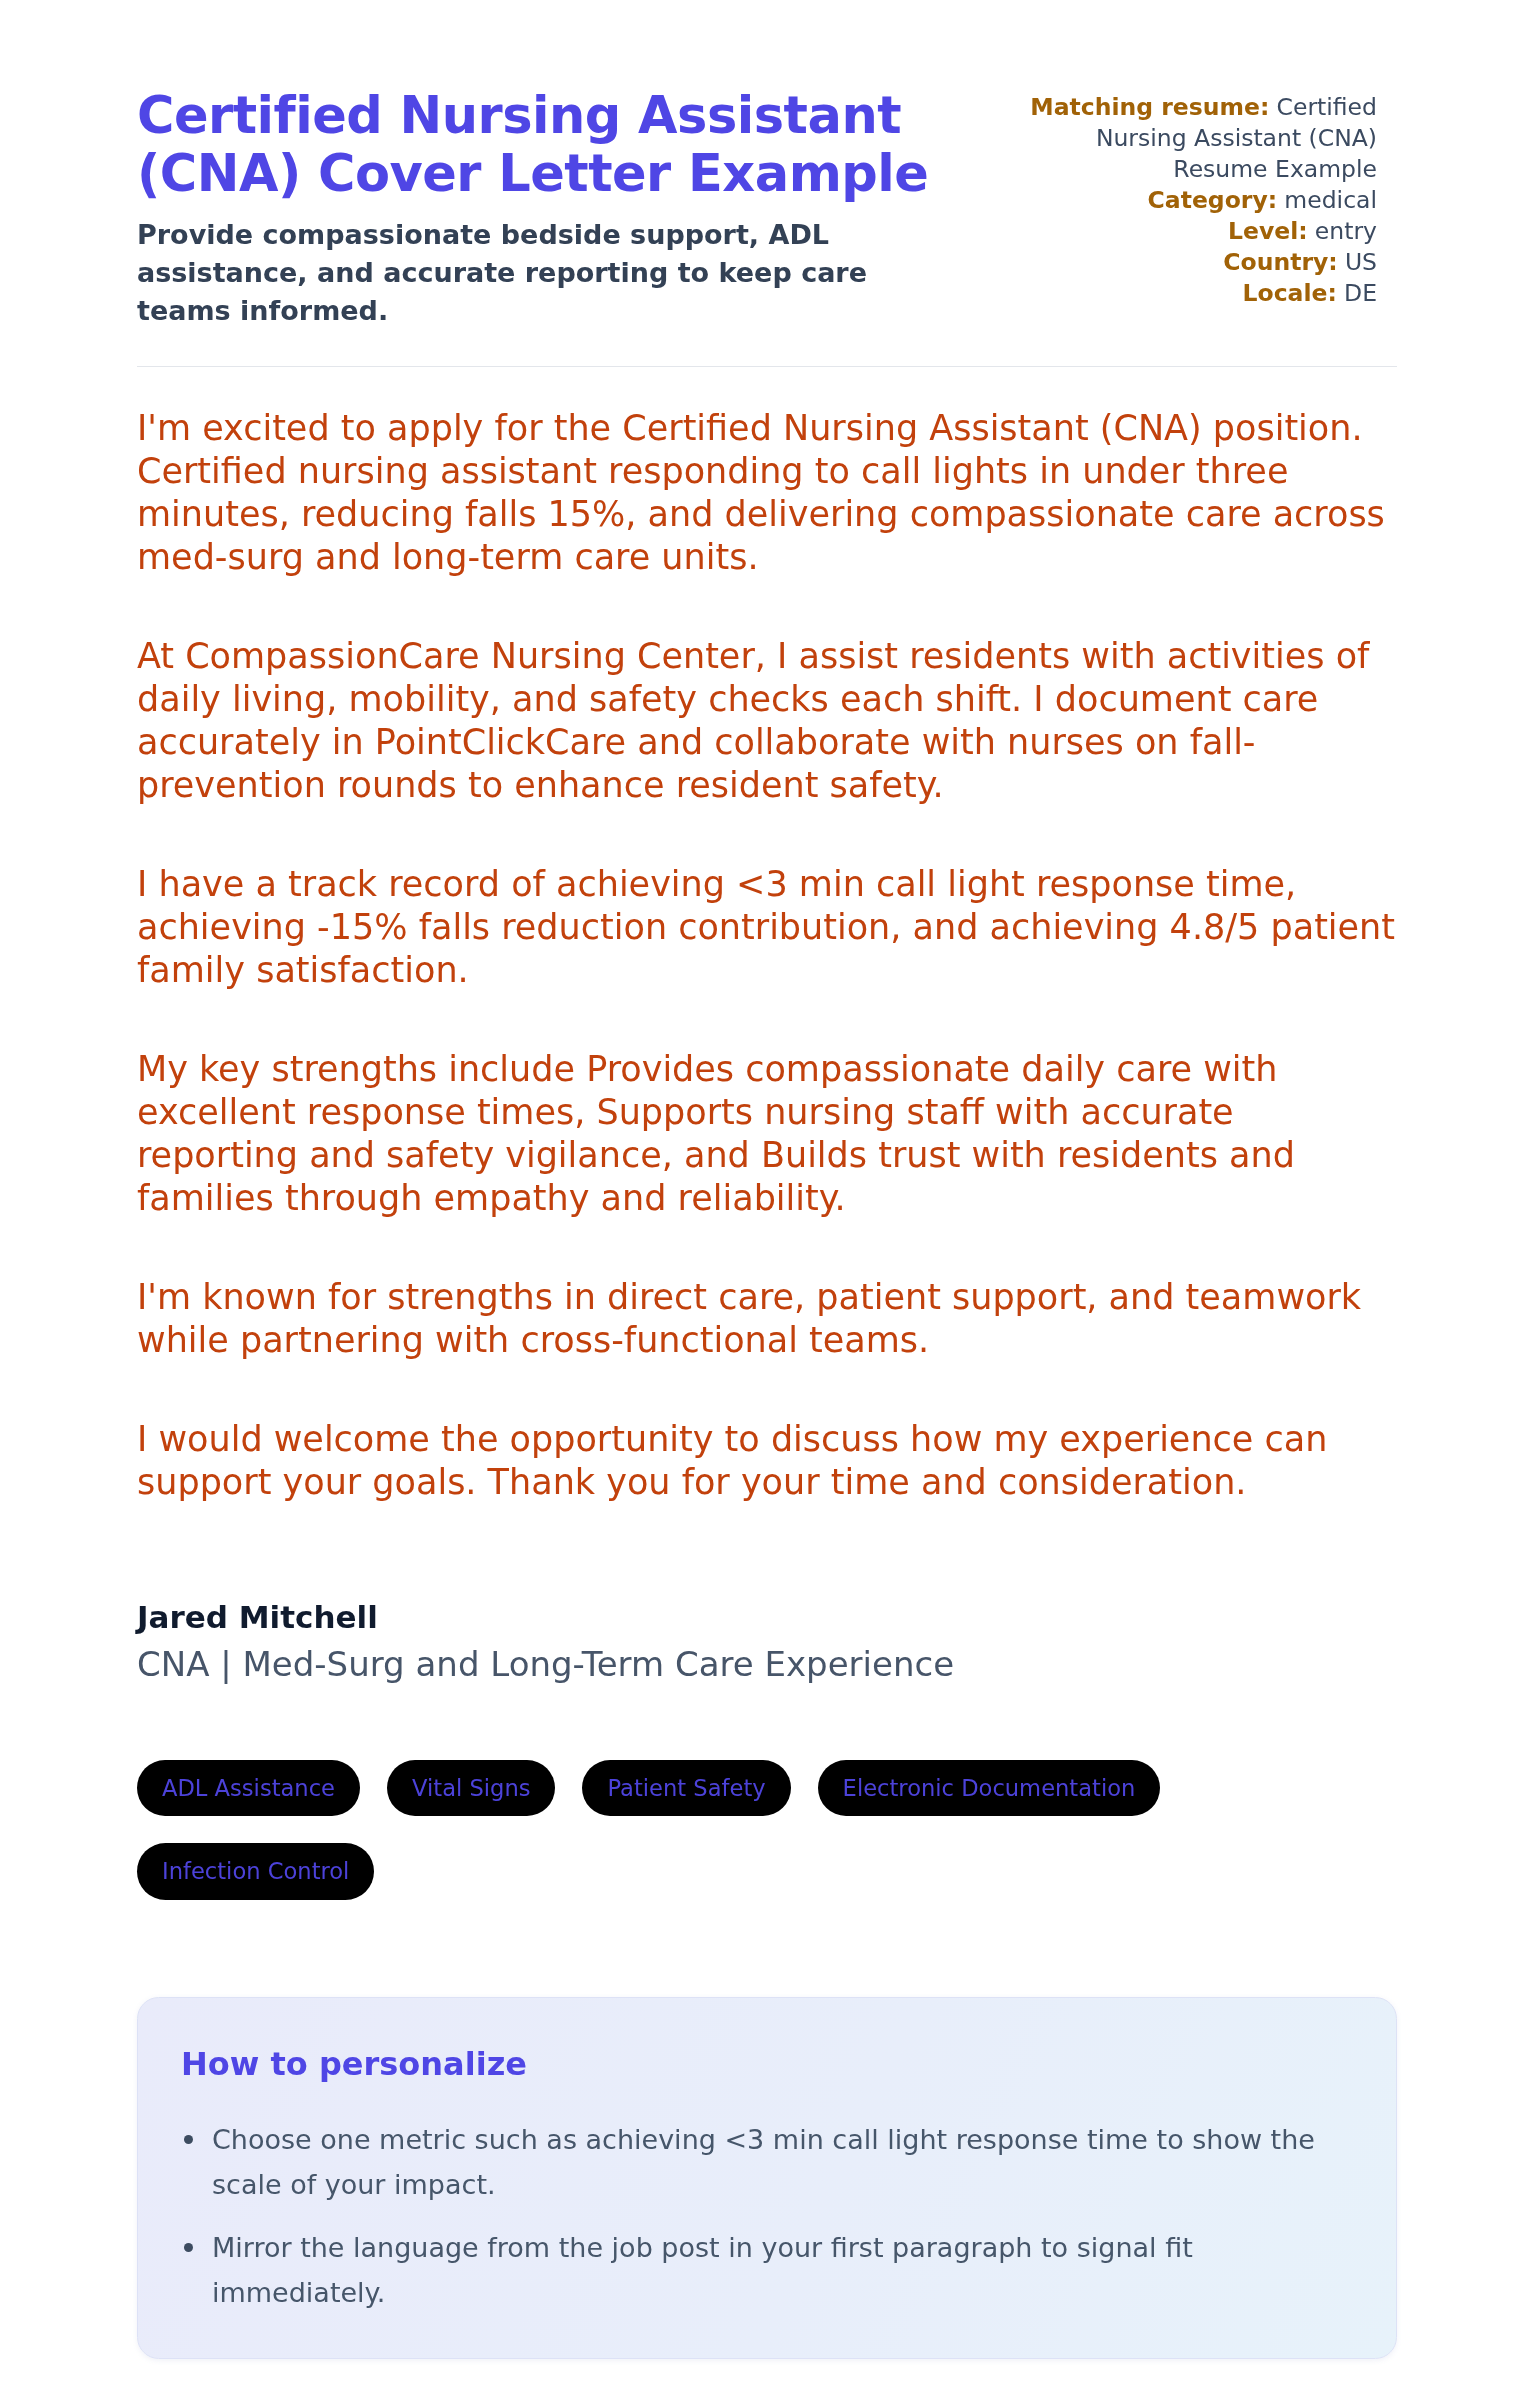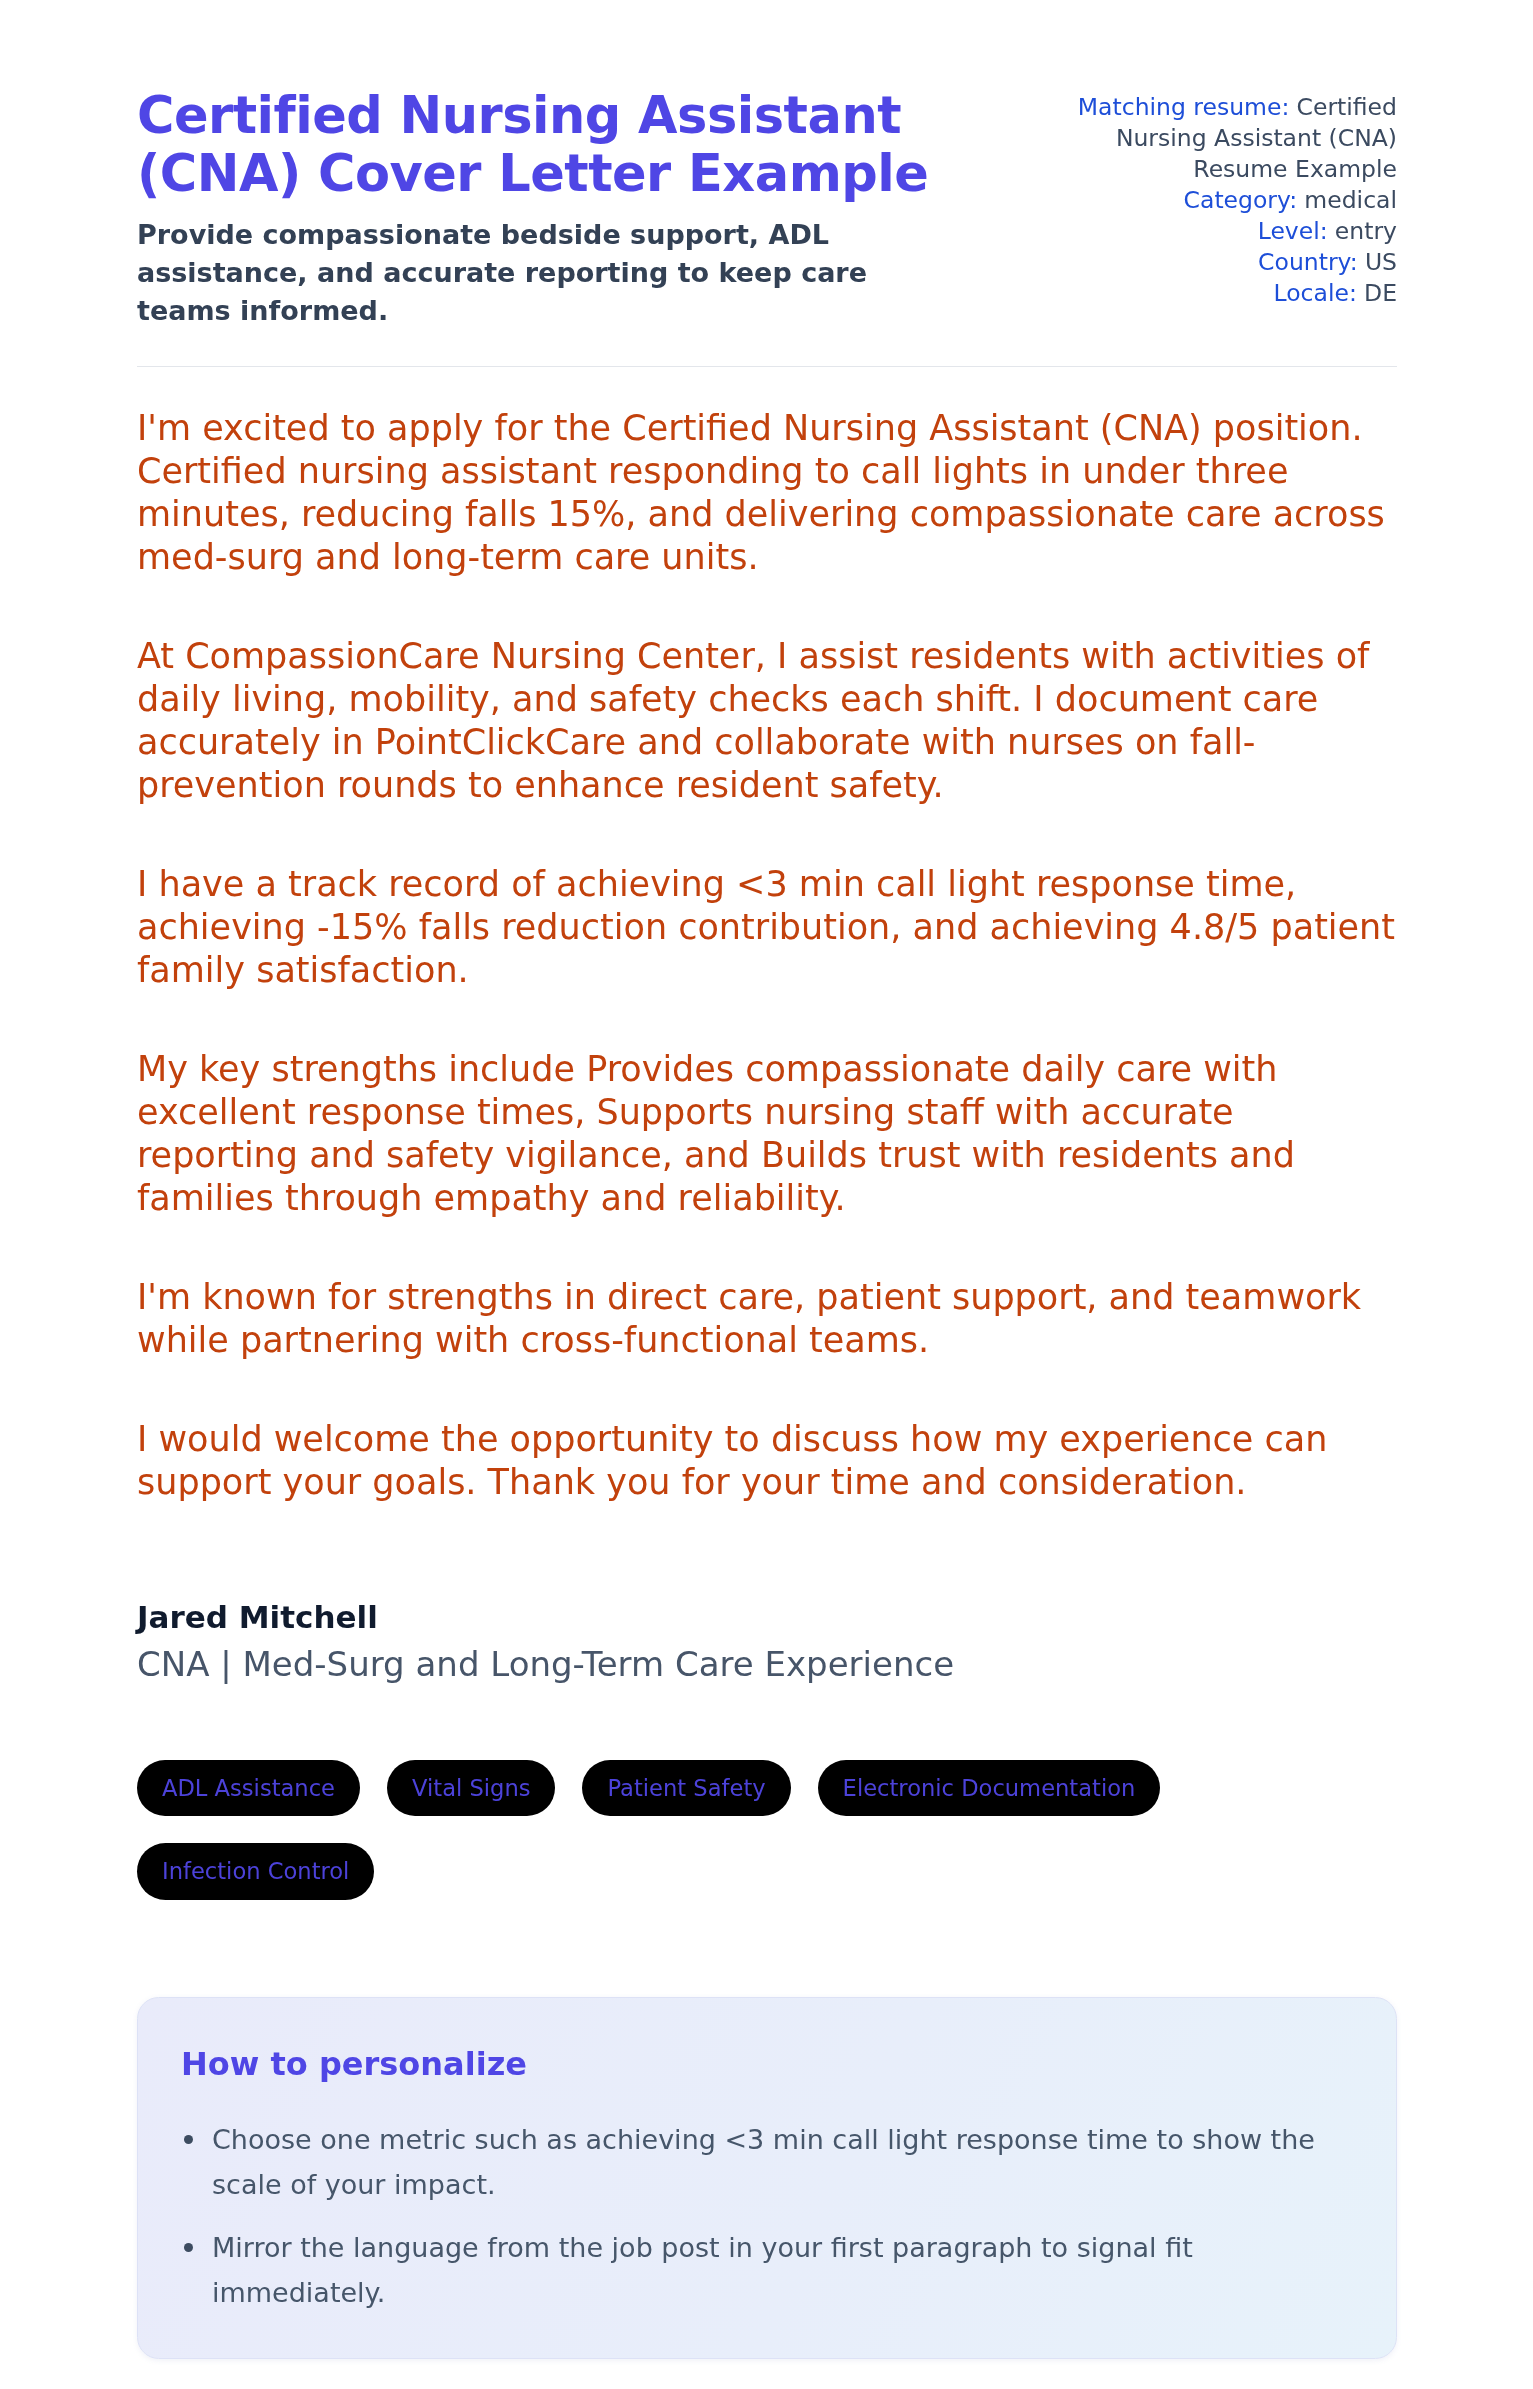--- a/index.html
+++ b/index.html
@@ -12,21 +12,21 @@
   }
   .page {
     width: 1534px;
     min-height: 2389px;
     padding: 87px 137px 81px 137px;
     background: #ffffff;
   }
   
   .header-row {
     display: flex;
-    justify-content: space-between;
+    justify-content: flex-start;
     align-items: flex-start;
   }
   .header-left { flex: 1 1 auto; max-width: 866px; }
   h1.doc-title {
     font-size: 51px;
     line-height: 58px;
     font-weight: 700;
     color: #4f46e5;
     letter-spacing: -0.5px;
     max-width: 866px;
@@ -41,21 +41,21 @@
   }
   .meta-block {
     flex: 0 0 374px;
     max-width: 374px;
     text-align: right;
     font-size: 23.5px;
     line-height: 31px;
     color: #3b4a60;
     padding-top: 4.5px;
   }
-  .meta-block b { color: #1d4ed8; font-weight: 400; }
+  .meta-block b { color: #a16207; font-weight: 700; }
   .meta-row span { margin-left: 7.2px; }
   hr.divider {
     border: none;
     border-top: 1.8px solid #e3e6eb;
     margin-top: 36px;
   }
   
   .greeting {
     margin-top: 69px;
     font-size: 25px;

